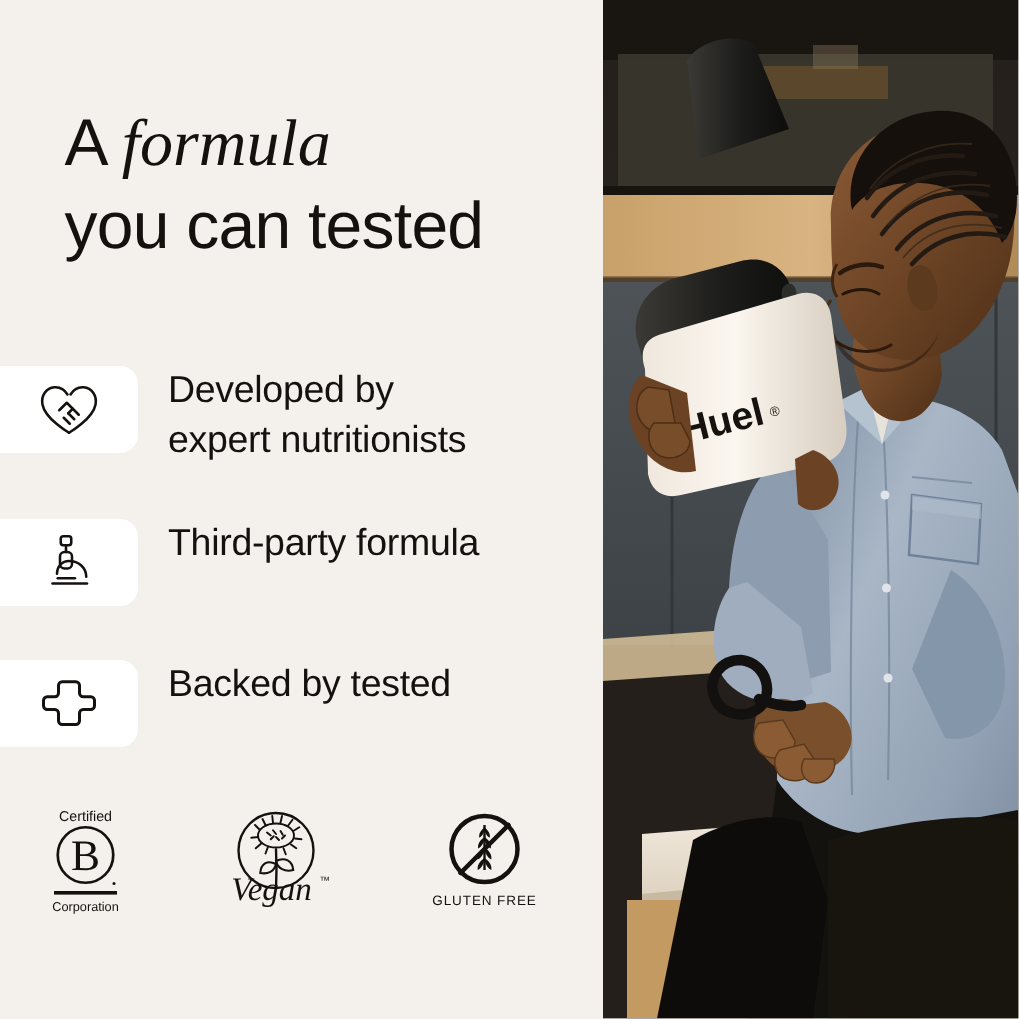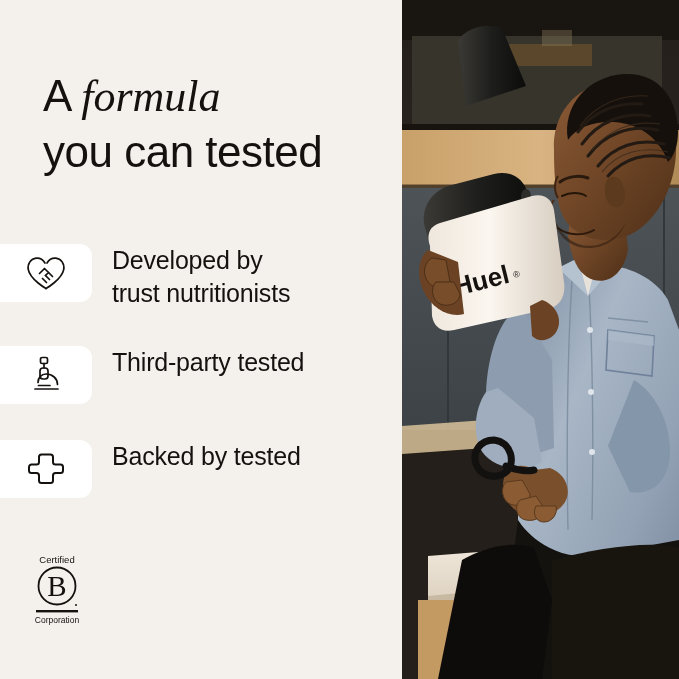--- a/index.html
+++ b/index.html
@@ -62,21 +62,21 @@
     color:#14110f;
     font-size:25px;
     line-height:1.32;
     letter-spacing:-0.2px;
     max-width:280px;
   }
 
   
   .badges {
     position:absolute;
-    left:30px; top:544px;
+    left:30px; top:528px;
     display:flex;
     align-items:flex-start;
     gap:67px;
   }
   .badge { display:block; }
   .badge svg { display:block; }
 
   
   .photo {
     position:absolute;
@@ -109,39 +109,39 @@
               <path d="M20 34.5 C20 34.5 35.8 25.4 37.7 15.6 C38.8 9.8 35.1 4.6 29.8 4.2 C26 3.9 22.8 6 21 9"></path>
               <path d="M13.5 19.5 L18.5 14.5 L22.5 18.5 L19.5 21.5"></path>
               <path d="M19.5 21.5 L23.5 25.5"></path>
               <path d="M22.5 18.5 L26.5 22.5"></path>
               <path d="M16.5 24.5 L20.5 28.5"></path>
             </svg>
           </span>
         </div>
         <div class="feature-label">
           <span>Developed by</span><br>
-          <span>trust nutritionists</span>
+          <span>expert nutritionists</span>
         </div>
       </div>
 
       <div class="feature-row">
         <div class="feature-tile">
           <span>
             <svg width="36" height="40" viewBox="0 0 36 40" fill="none" stroke="#14110f" stroke-width="1.7" stroke-linecap="round" stroke-linejoin="round">
               <rect x="12.5" y="2.5" width="7" height="6" rx="1.6"></rect>
               <path d="M16 8.5 L16 13"></path>
               <rect x="12" y="13" width="8" height="11" rx="3"></rect>
               <path d="M10 27.5 C10 22.5 13.5 19 18 19 C24.5 19 29.5 23.5 29.5 29.5"></path>
               <path d="M10.5 30.5 L22 30.5"></path>
               <path d="M7 34 L30 34"></path>
             </svg>
           </span>
         </div>
         <div class="feature-label">
-          <span>Third-party tested</span>
+          <span>Third-party formula</span>
         </div>
       </div>
 
       <div class="feature-row">
         <div class="feature-tile">
           <span>
             <svg width="36" height="36" viewBox="0 0 36 36" fill="none" stroke="#14110f" stroke-width="2" stroke-linecap="round" stroke-linejoin="round">
               <path d="M13.5 3.5 h9 a2.5 2.5 0 0 1 2.5 2.5 v5 a2.5 2.5 0 0 0 2.5 2.5 h5 a2.5 2.5 0 0 1 2.5 2.5 v3.5 a2.5 2.5 0 0 1 -2.5 2.5 h-5 a2.5 2.5 0 0 0 -2.5 2.5 v5 a2.5 2.5 0 0 1 -2.5 2.5 h-9 a2.5 2.5 0 0 1 -2.5 -2.5 v-5 a2.5 2.5 0 0 0 -2.5 -2.5 h-5 a2.5 2.5 0 0 1 -2.5 -2.5 v-3.5 a2.5 2.5 0 0 1 2.5 -2.5 h5 a2.5 2.5 0 0 0 2.5 -2.5 v-5 a2.5 2.5 0 0 1 2.5 -2.5 z"></path>
             </svg>
           </span>
@@ -159,21 +159,60 @@
         <svg width="54" height="74" viewBox="0 0 54 74">
           <text x="27" y="11" text-anchor="middle" font-family="Liberation Sans, sans-serif" font-size="9.5" fill="#14110f">Certified</text>
           <circle cx="27" cy="34" r="18.5" fill="none" stroke="#14110f" stroke-width="1.8"></circle>
           <text x="27" y="44" text-anchor="middle" font-family="Liberation Serif, serif" font-size="29" fill="#14110f">B</text>
           <circle cx="46" cy="53" r="1" fill="#14110f"></circle>
           <rect x="6" y="58" width="42" height="2.4" fill="#14110f"></rect>
           <text x="27" y="71" text-anchor="middle" font-family="Liberation Sans, sans-serif" font-size="8.5" fill="#14110f">Corporation</text>
         </svg>
       </div>
 
-
+      <div class="badge">
+        <svg width="70" height="72" viewBox="0 0 70 72">
+          <circle cx="33" cy="31" r="25" fill="none" stroke="#14110f" stroke-width="1.6"></circle>
+
+          <g stroke="#14110f" stroke-width="1.3" fill="none" stroke-linecap="round">
+            <ellipse cx="33" cy="21" rx="12" ry="8"></ellipse>
+            <path d="M22 17 l-3 -3 M26 14 l-2 -4 M31 12.5 l-0.5 -4.5 M36 12.5 l1 -4.5 M41 14.5 l3 -4 M44.5 18 l4 -2.5 M45.5 23 l4.5 0.5 M43 27 l3.5 2.5 M38 29.5 l1.5 4 M33 30 l0 4.5 M27.5 29 l-1.5 4 M23 26.5 l-3.5 3 M21 22 l-4.5 0.5"></path>
+            <path d="M27 19 l2.5 2 M31 17.5 l2 2.5 M36 18 l1.5 2.5 M39 21 l-2 2 M35 24 l-2 -2 M29.5 23.5 l2 -2"></path>
+          </g>
+
+          <path d="M33 30 C33.5 40 33.5 47 33 57" fill="none" stroke="#14110f" stroke-width="1.6"></path>
+
+          <path d="M33 40 C27 37 23 40 22.5 46 C27.5 47 32 45 33 40 Z" fill="none" stroke="#14110f" stroke-width="1.4"></path>
+          <path d="M33 38 C39 35 44 38 44.5 44 C39 45.5 34 43 33 38 Z" fill="none" stroke="#14110f" stroke-width="1.4"></path>
+
+          <text x="30" y="64" text-anchor="middle" font-family="Liberation Serif, serif" font-style="italic" font-size="22" fill="#14110f">Vegan</text>
+          <text x="62" y="53" font-family="Liberation Sans, sans-serif" font-size="7" fill="#14110f">™</text>
+        </svg>
+      </div>
+
+      <div class="badge">
+        <svg width="70" height="74" viewBox="0 0 70 74">
+          <circle cx="35" cy="30" r="22" fill="none" stroke="#14110f" stroke-width="3"></circle>
+
+          <g fill="#14110f">
+            <path d="M34.2 14 L35.8 14 L35.8 44 L34.2 44 Z"></path>
+            <path d="M35 15.5 C32.5 17.5 31 20 31.5 22.5 C33.5 21.5 35 19 35 15.5 Z"></path>
+            <path d="M35 15.5 C37.5 17.5 39 20 38.5 22.5 C36.5 21.5 35 19 35 15.5 Z"></path>
+            <path d="M35 22 C32 24 30.2 26.8 30.8 29.6 C33.1 28.5 34.9 25.8 35 22 Z"></path>
+            <path d="M35 22 C38 24 39.8 26.8 39.2 29.6 C36.9 28.5 35.1 25.8 35 22 Z"></path>
+            <path d="M35 29 C31.8 31.1 29.9 34 30.5 37 C32.9 35.8 34.8 33 35 29 Z"></path>
+            <path d="M35 29 C38.2 31.1 40.1 34 39.5 37 C37.1 35.8 35.2 33 35 29 Z"></path>
+            <path d="M35 36 C31.8 38.1 29.9 41 30.5 44 C32.9 42.8 34.8 40 35 36 Z"></path>
+            <path d="M35 36 C38.2 38.1 40.1 41 39.5 44 C37.1 42.8 35.2 40 35 36 Z"></path>
+          </g>
+
+          <line x1="19" y1="46" x2="51" y2="14" stroke="#14110f" stroke-width="3" stroke-linecap="round"></line>
+          <text x="35" y="67" text-anchor="middle" font-family="Liberation Sans, sans-serif" font-size="9" letter-spacing="0.6" fill="#14110f">GLUTEN FREE</text>
+        </svg>
+      </div>
 
     </div>
 
   </div>
 
   <div class="photo">
     <svg viewBox="0 0 277 679" preserveAspectRatio="xMidYMid slice">
       <defs>
         <linearGradient id="wallg" x1="0" y1="0" x2="0" y2="1">
           <stop offset="0" stop-color="#241f1a"></stop>

